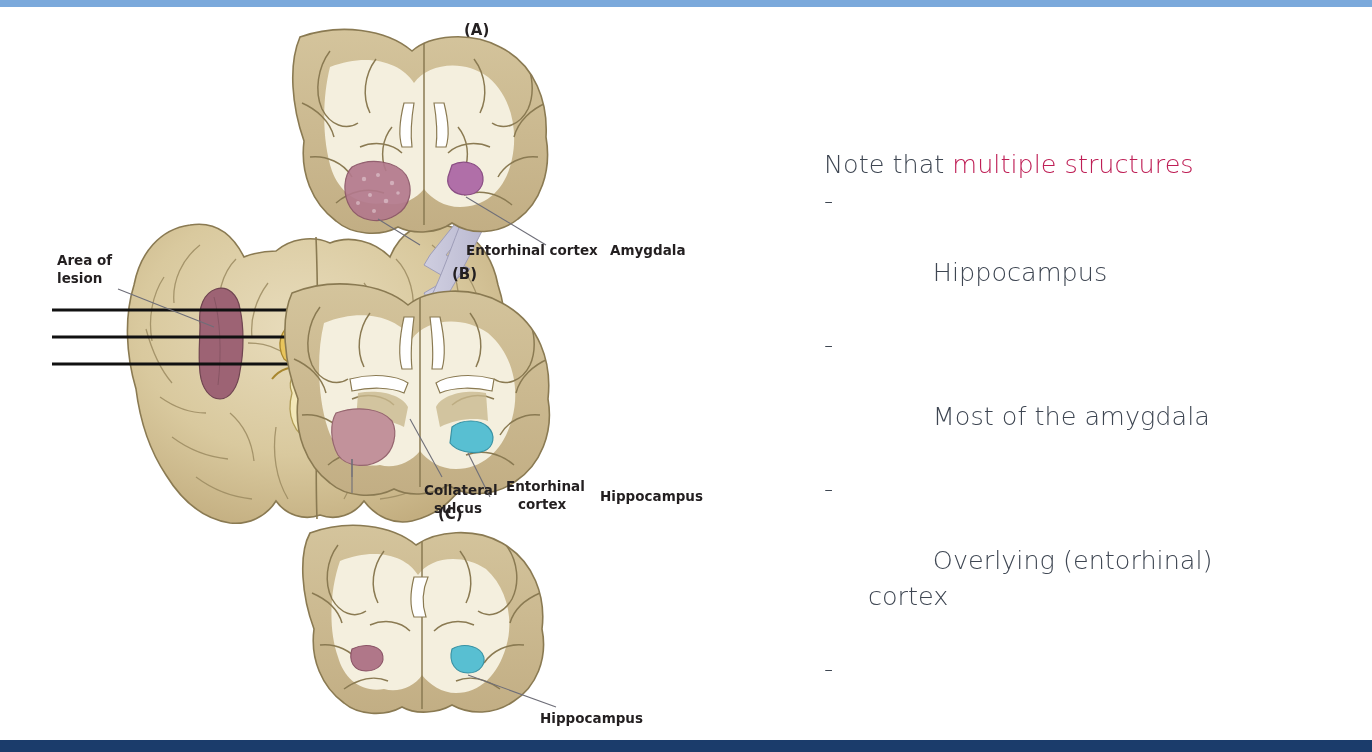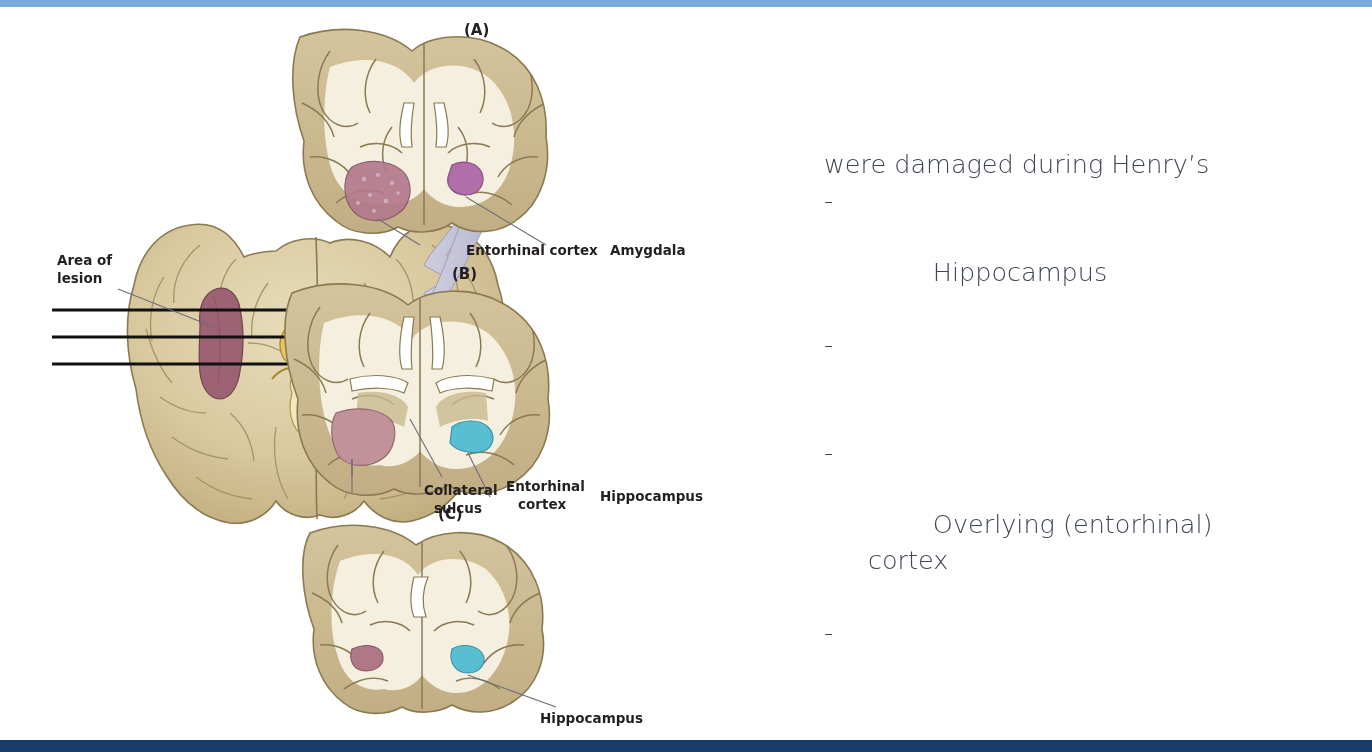--- a/index.html
+++ b/index.html
@@ -329,30 +329,31 @@
       </g>
 
       <path class="leader" d="M468 668 L556 700"></path>
       <text class="fig-label" x="540" y="716">Hippocampus</text>
     </g>
   </svg>
   </div>
 
   <div class="textcol">
 
-
-    <div class="tline">were damaged during Henry’s</div>
+    <div class="tline"><span>Note that </span><span class="accent">multiple structures</span></div>
+
 
     <ul class="bullets">
       <li>
         <span class="dash">-</span>
         <span>Hippocampus</span>
       </li>
       <li>
         <span class="dash">-</span>
+        <span>Most of the amygdala</span>
       </li>
       <li>
         <span class="dash">-</span>
         <span>Overlying (entorhinal)
 cortex</span>
       </li>
       <li>
         <span class="dash">-</span>
         
       </li>

